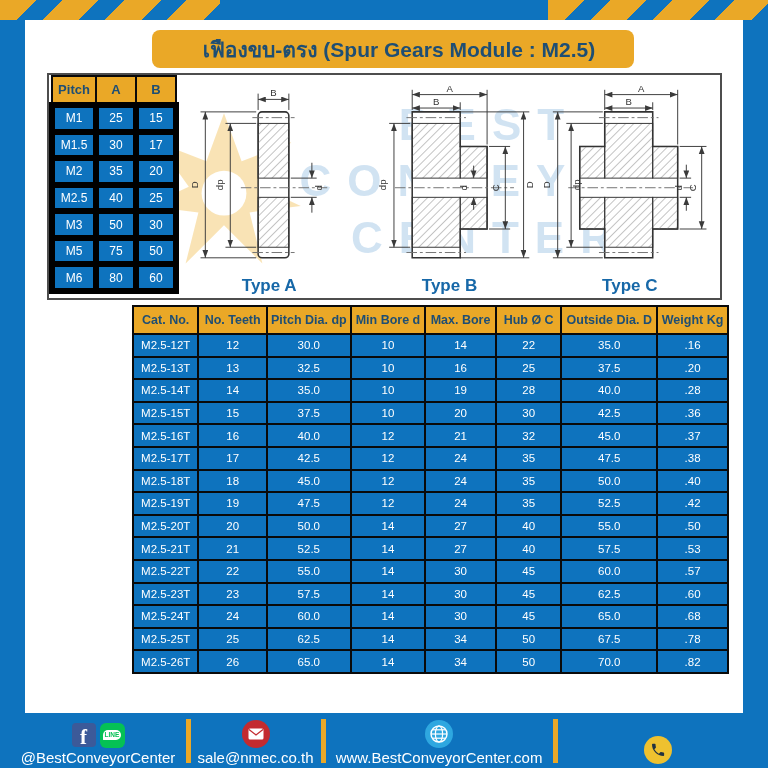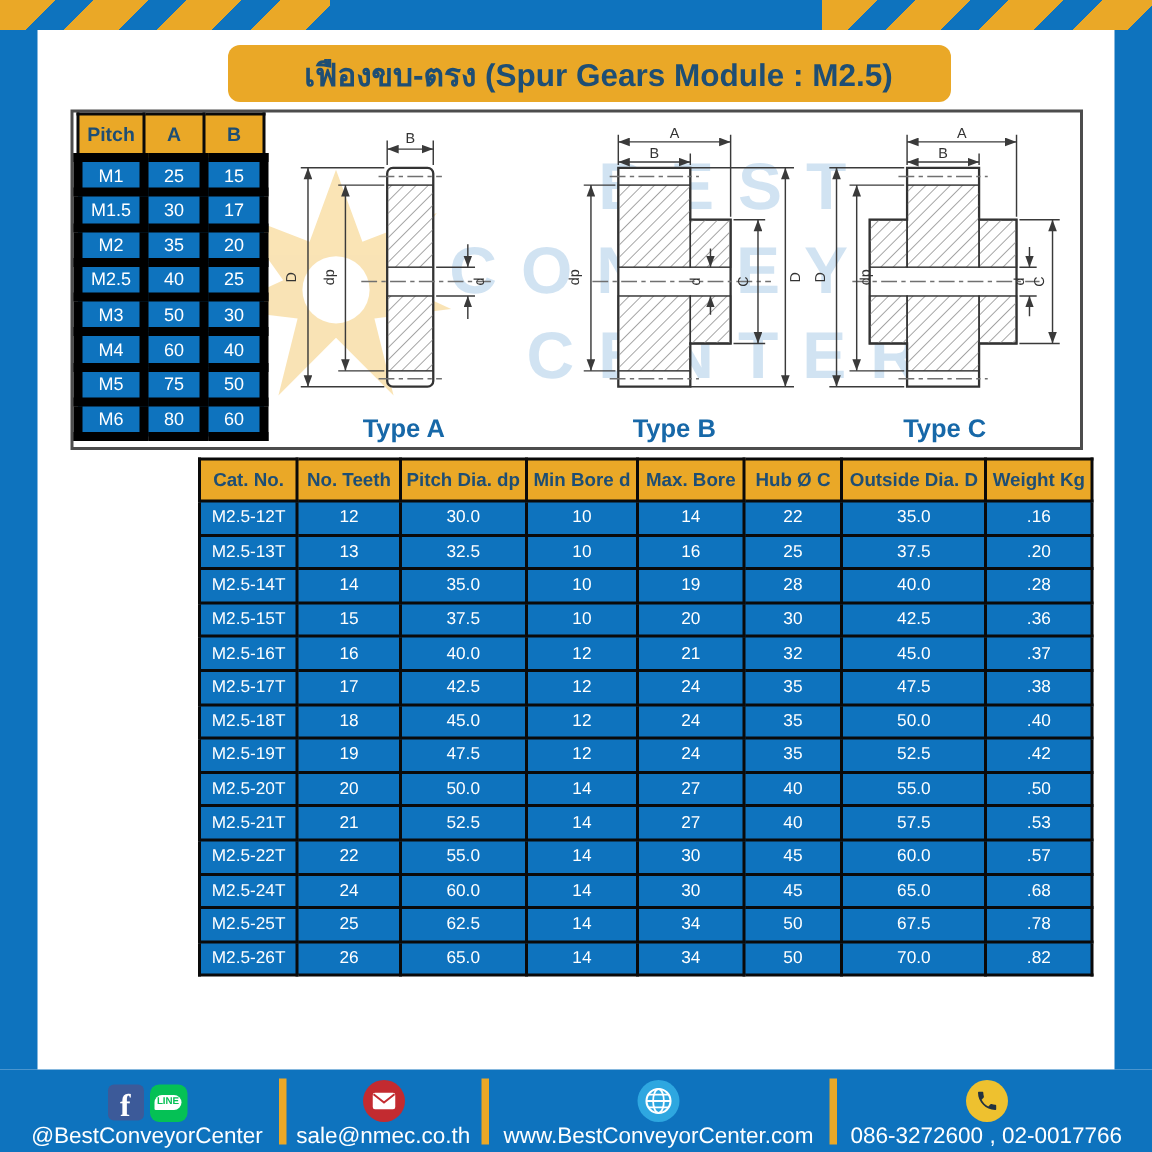--- a/index.html
+++ b/index.html
@@ -131,25 +131,20 @@
           </tr>
           <tr>
             <td>M2.5</td>
             <td>40</td>
             <td>25</td>
           </tr>
           <tr>
             <td>M3</td>
             <td>50</td>
             <td>30</td>
-          </tr>
-          <tr>
-            <td>M4</td>
-            <td>60</td>
-            <td>40</td>
           </tr>
           <tr>
             <td>M5</td>
             <td>75</td>
             <td>50</td>
           </tr>
           <tr>
             <td>M6</td>
             <td>80</td>
             <td>60</td>
@@ -424,20 +419,30 @@
           <td>M2.5-22T</td>
           <td>22</td>
           <td>55.0</td>
           <td>14</td>
           <td>30</td>
           <td>45</td>
           <td>60.0</td>
           <td>.57</td>
         </tr>
         <tr>
+          <td>M2.5-23T</td>
+          <td>23</td>
+          <td>57.5</td>
+          <td>14</td>
+          <td>30</td>
+          <td>45</td>
+          <td>62.5</td>
+          <td>.60</td>
+        </tr>
+        <tr>
           <td>M2.5-24T</td>
           <td>24</td>
           <td>60.0</td>
           <td>14</td>
           <td>30</td>
           <td>45</td>
           <td>65.0</td>
           <td>.68</td>
         </tr>
         <tr>
@@ -498,17 +503,16 @@
       </div>
       <div class="ftext">www.BestConveyorCenter.com</div>
     </div>
     <div class="fdiv"></div>
     <div class="fgroup g4">
       <div class="circle phone">
         <svg width="16" height="16" viewBox="0 0 24 24">
             <path d="M6.6 10.8c1.5 2.9 3.8 5.2 6.7 6.7l2.2-2.2c.3-.3.7-.4 1.1-.2 1.1.4 2.3.6 3.6.6.6 0 1 .4 1 1V20c0 .6-.4 1-1 1C10.9 21 3 13.1 3 3.8c0-.6.4-1 1-1h3.3c.6 0 1 .4 1 1 0 1.2.2 2.5.6 3.6.1.4 0 .8-.2 1.1l-2.1 2.3z" fill="#223240"></path>
           </svg>
       </div>
-      <div class="ftext">086-3272600 , 02-0017766</div>
     </div>
   </div>
 
 </div>
 
 </body></html>

